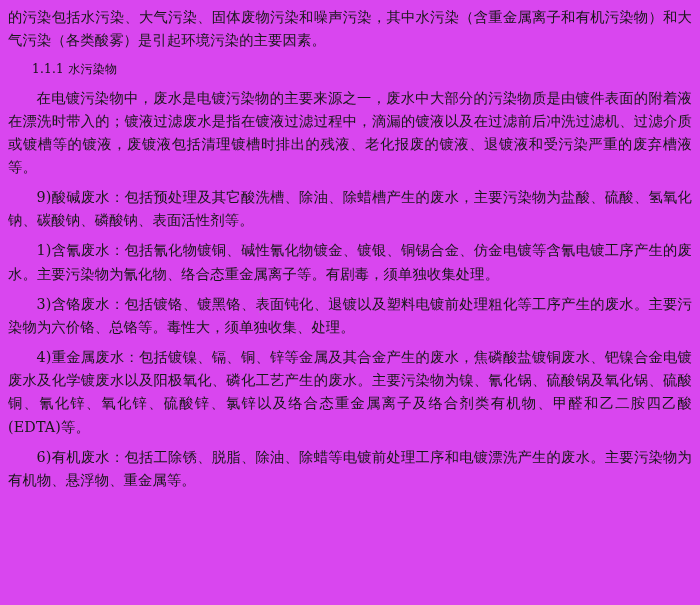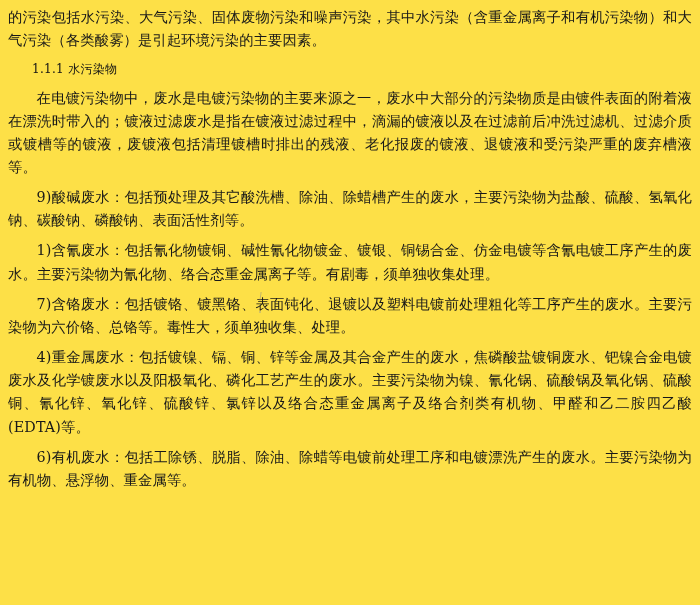--- a/index.html
+++ b/index.html
@@ -4,21 +4,21 @@
 <style>
   html, body {
     margin: 0;
     padding: 0;
     background: #ffffff;
   }
   .page {
     position: relative;
     width: 700px;
     height: 605px;
-    background: #fde047;
+    background: #d946ef;
     overflow: hidden;
     font-family: "DejaVu Serif", "Liberation Serif", serif;
     color: #171717;
   }
   .body-text {
     position: absolute;
     left: 8px;
     top: 6px;
     width: 684px;
   }
@@ -74,21 +74,21 @@
 
     <h3 class="heading">1.1.1  水污染物</h3>
 
     <p class="para indent">在电镀污染物中，废水是电镀污染物的主要来源之一，废水中大部分的污染物质是由镀件表面的附着液在漂洗时带入的；镀液过滤废水是指在镀液过滤过程中，滴漏的镀液以及在过滤前后冲洗过滤机、过滤介质或镀槽等的镀液，废镀液包括清理镀槽时排出的残液、老化报废的镀液、退镀液和受污染严重的废弃槽液等。</p>
 
 
     <p class="para indent list-item">9)酸碱废水：包括预处理及其它酸洗槽、除油、除蜡槽产生的废水，主要污染物为盐酸、硫酸、氢氧化钠、碳酸钠、磷酸钠、表面活性剂等。</p>
 
     <p class="para indent list-item">1)含氰废水：包括氰化物镀铜、碱性氰化物镀金、镀银、铜锡合金、仿金电镀等含氰电镀工序产生的废水。主要污染物为氰化物、络合态重金属离子等。有剧毒，须单独收集处理。</p>
 
-    <p class="para indent list-item">7)含铬废水：包括镀铬、镀黑铬、表面钝化、退镀以及塑料电镀前处理粗化等工序产生的废水。主要污染物为六价铬、总铬等。毒性大，须单独收集、处理。</p>
+    <p class="para indent list-item">3)含铬废水：包括镀铬、镀黑铬、表面钝化、退镀以及塑料电镀前处理粗化等工序产生的废水。主要污染物为六价铬、总铬等。毒性大，须单独收集、处理。</p>
 
     <p class="para indent list-item">4)重金属废水：包括镀镍、镉、铜、锌等金属及其合金产生的废水，焦磷酸盐镀铜废水、钯镍合金电镀废水及化学镀废水以及阳极氧化、磷化工艺产生的废水。主要污染物为镍、氰化锅、硫酸锅及氧化锅、硫酸铜、氰化锌、氧化锌、硫酸锌、氯锌以及络合态重金属离子及络合剂类有机物、甲醛和乙二胺四乙酸(EDTA)等。</p>
 
     <p class="para indent list-item">6)有机废水：包括工除锈、脱脂、除油、除蜡等电镀前处理工序和电镀漂洗产生的废水。主要污染物为有机物、悬浮物、重金属等。</p>
 
 
   </div>
 
   <span class="tickmark" style="left:260px; top:292px;"></span>
   <span class="speck" style="left:259px; top:311px; width:2px; height:2px;"></span>

